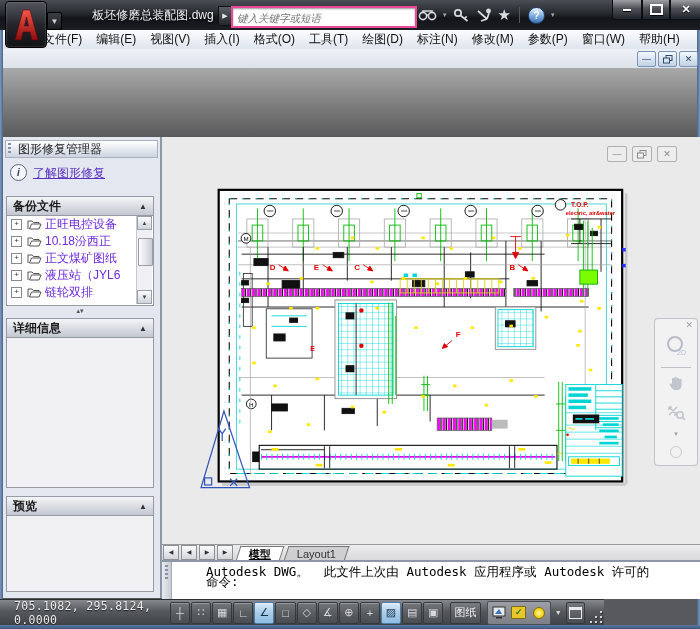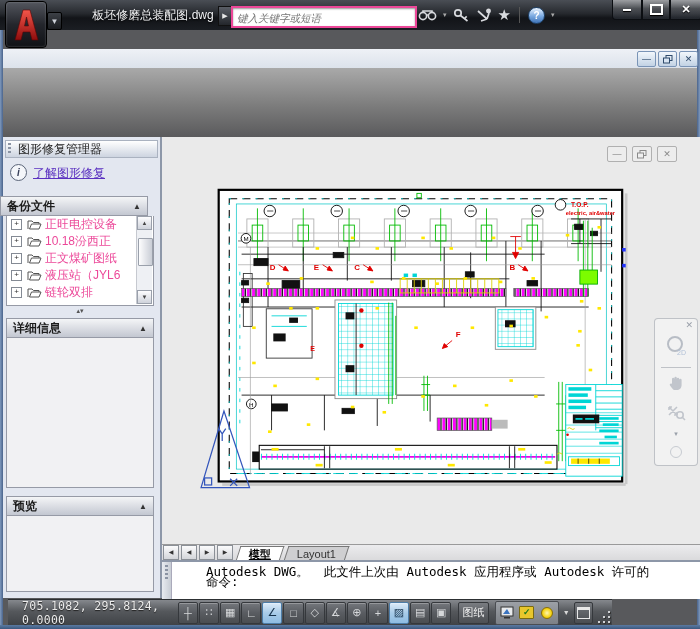--- a/index.html
+++ b/index.html
@@ -63,28 +63,28 @@
     border:1px solid #aab2c0;font-size:12px;color:#222;line-height:17px;padding-left:12px;box-sizing:border-box;}
   #panel-grip{left:8px;top:143px;width:3px;height:11px;
     background:repeating-linear-gradient(#8a93a3 0 2px,transparent 2px 4px);}
   #info-icon{left:10px;top:164px;width:15px;height:15px;border-radius:50%;border:1px solid #5a6point?;border:1px solid #5a6478;
     color:#39405a;font-size:10px;font-weight:bold;font-style:italic;text-align:center;line-height:15px;background:#f4f6fa;}
   #learn-link{left:33px;top:165px;font-size:12px;color:#5a30c0;text-decoration:underline;}
   .sec-header{width:148px;height:20px;background:linear-gradient(#f4f5f7,#c3c7d1);border:1px solid #969aa6;
     box-sizing:border-box;display:flex;align-items:center;justify-content:space-between;padding:0 6px;}
   .sec-header .t{font-size:12px;font-weight:bold;color:#1c1c1c;}
   .sec-header .a{font-size:8px;color:#333;}
-  #hdr-backup{left:0;top:196px;}
+  #hdr-backup{left:6px;top:196px;}
   #tree-box{left:6px;top:216px;width:148px;height:90px;background:#fff;border:1px solid #969aa6;
     border-top:0;box-sizing:border-box;overflow:hidden;}
   .tree-row{display:flex;align-items:center;height:17px;padding-left:4px;white-space:nowrap;}
   .plus-box{width:9px;height:9px;border:1px solid #848a94;background:#fff;color:#333;font-size:8px;
     line-height:8px;text-align:center;flex:0 0 9px;}
   .tree-row svg{margin:0 3px 0 5px;flex:0 0 auto;}
-  .tree-label{font-size:12px;color:#ec4899;}
+  .tree-label{font-size:12px;color:#6d28d9;}
   #tree-scroll{position:absolute;right:1px;top:0;width:15px;height:88px;background:#eef0f4;border-left:1px solid #c6c9d0;}
   .scr-btn{width:15px;height:14px;background:linear-gradient(#fdfdfe,#cfd3db);border:1px solid #9aa0ab;
     box-sizing:border-box;font-size:6px;color:#444;text-align:center;line-height:13px;}
   #scr-down{position:absolute;bottom:0;}
   #scr-thumb{position:absolute;top:22px;left:1px;width:13px;height:26px;background:linear-gradient(90deg,#fdfdfe,#c9cdd6);
     border:1px solid #9aa0ab;border-radius:1px;}
   #tree-splitter{left:6px;top:306px;width:148px;height:11px;text-align:center;font-size:7px;color:#555;line-height:10px;}
   #hdr-details{left:6px;top:318px;}
   #details-box{left:6px;top:338px;width:148px;height:150px;background:#f1f1f3;border:1px solid #969aa6;border-top:0;box-sizing:border-box;}
   #hdr-preview{left:6px;top:496px;}
@@ -116,21 +116,21 @@
   .tab.inactive{background:#cfcfd1;color:#333;}
   #cmdline{left:162px;top:560px;width:538px;height:39px;background:#fff;border-top:2px solid #8d97a8;box-sizing:border-box;}
   #cmd-grip{position:absolute;left:0;top:0;width:9px;height:37px;background:linear-gradient(90deg,#e8ebf0,#c7ccd4);
     border-right:1px solid #aab;}
   #cmd-grip i{display:block;width:3px;height:14px;margin:3px auto;
     background:repeating-linear-gradient(#8a93a3 0 2px,transparent 2px 4px);}
   .cmd-text{position:absolute;left:14px;font-family:"DejaVu Sans Mono",monospace;font-size:12.5px;color:#000;white-space:pre;margin-left:30px;}
   #cmd1{top:2px;} #cmd2{top:12px;}
 
   
-  #statusbar{left:8px;top:599px;width:604px;height:26px;
+  #statusbar{left:0;top:599px;width:604px;height:26px;
     background:linear-gradient(#85888d,#55585c 45%,#404347);border-top:1px solid #2c2f32;
     display:flex;align-items:center;box-sizing:border-box;}
   #coords{font-family:"DejaVu Sans Mono",monospace;font-size:11.5px;color:#ececec;padding-left:14px;width:198px;
     letter-spacing:.3px;text-shadow:0 1px 1px #222;}
   .sbtn{width:23px;height:20px;margin-right:1px;background:linear-gradient(#74777c,#595c61 50%,#4a4d51);
     border:1px solid #35383c;border-radius:2px;box-shadow:inset 0 1px 0 rgba(255,255,255,.25);
     color:#d6d8da;font-size:11px;display:flex;align-items:center;justify-content:center;}
   .sbtn.on{background:linear-gradient(#ddebf8,#a8cbe8 50%,#8fbce2);border-color:#4d7da8;color:#16324c;}
   #paper-btn{width:36px;height:20px;margin:0 4px 0 6px;background:linear-gradient(#7a7d82,#5d6065 50%,#4d5054);
     border:1px solid #35383c;border-radius:2px;color:#f2f2f2;font-size:11px;display:flex;align-items:center;justify-content:center;}
@@ -216,20 +216,34 @@
         <span class="min-bar"></span>
       </div>
     <div class="wbtn" id="btn-max">
         <span class="max-box"></span>
       </div>
     <div class="wbtn" id="btn-close">
         <span class="x-glyph">✕</span>
       </div>
   </div>
 
+  <div class="abs" id="menubar">
+    <span class="menu-item">文件(F)</span>
+    <span class="menu-item">编辑(E)</span>
+    <span class="menu-item">视图(V)</span>
+    <span class="menu-item">插入(I)</span>
+    <span class="menu-item">格式(O)</span>
+    <span class="menu-item">工具(T)</span>
+    <span class="menu-item">绘图(D)</span>
+    <span class="menu-item">标注(N)</span>
+    <span class="menu-item">修改(M)</span>
+    <span class="menu-item">参数(P)</span>
+    <span class="menu-item">窗口(W)</span>
+    <span class="menu-item">帮助(H)</span>
+  </div>
 
   <div class="abs" id="menurow2"></div>
   <div class="abs" id="mdi-controls">
     <span class="mdibtn">—</span>
     <span class="mdibtn">
       <svg width="10" height="9" viewBox="0 0 10 9">
           <g fill="none" stroke="#2e4a6b">
             <rect x="3" y="0.5" width="6" height="5"></rect>
             <rect x="0.5" y="3" width="6" height="5" fill="#d8e4f2"></rect>
           </g>

